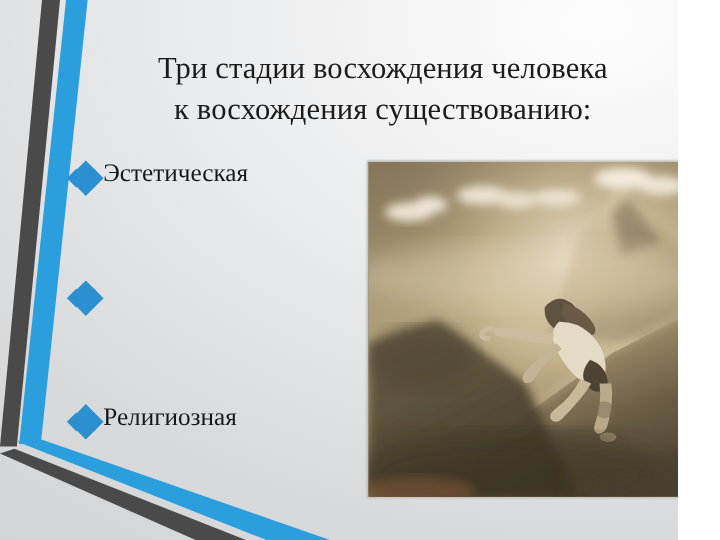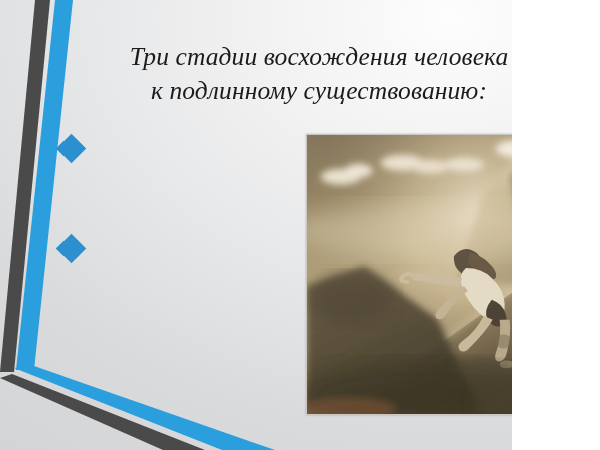--- a/index.html
+++ b/index.html
@@ -2,32 +2,31 @@
 <html><head>
 <meta charset="utf-8">
 <style>
   html, body {
     margin: 0;
     padding: 0;
     background: #ffffff;
   }
   #slide {
     position: relative;
-    width: 512px;
+    width: 565px;
     height: 450px;
     overflow: hidden;
     font-family: "Liberation Serif", "DejaVu Serif", serif;
     background:
       radial-gradient(ellipse 150% 130% at 88% 4%,
         #fdfdfd 0%,
         #f3f3f4 22%,
         #e6e7e8 48%,
         #d9dadb 72%,
         #d2d3d4 100%);
-    font-style: italic;
   }
 
   
   .deco-layer {
     position: absolute;
     left: 0; top: 0;
     width: 600px; height: 450px;
     pointer-events: none;
   }
 
@@ -128,42 +127,52 @@
 
     <polygon points="55,0 73,0 34,370 16,370" fill="#2b9ede"></polygon>
 
     <polygon points="0,378 12,374 205,450 163,450" fill="#4a4a4a"></polygon>
 
     <polygon points="14,368 34,366 275,450 222,450" fill="#2b9ede"></polygon>
   </svg>
 
   <div class="title">
     <span class="title-line">Три стадии восхождения человека</span>
-    <span class="title-line">к подлинному существованию:</span>
+    <span class="title-line">к восхождения существованию:</span>
   </div>
 
   <div class="bullets">
-
 
     <div class="bullet-row">
       <span class="bullet-mark">
         <i class="d-top"></i>
           <i class="d-left"></i>
           <i class="d-right"></i>
           <i class="d-bottom"></i>
       </span>
+      <span class="bullet-text">Эстетическая</span>
     </div>
 
     <div class="bullet-row">
       <span class="bullet-mark">
         <i class="d-top"></i>
           <i class="d-left"></i>
           <i class="d-right"></i>
           <i class="d-bottom"></i>
       </span>
+    </div>
+
+    <div class="bullet-row">
+      <span class="bullet-mark">
+        <i class="d-top"></i>
+          <i class="d-left"></i>
+          <i class="d-right"></i>
+          <i class="d-bottom"></i>
+      </span>
+      <span class="bullet-text">Религиозная</span>
     </div>
 
   </div>
 
   <div class="photo-frame">
     <div class="photo">
       <svg viewBox="0 0 287 281" preserveAspectRatio="xMidYMid slice">
         <defs>
           <linearGradient id="sky" x1="0" y1="0" x2="0.25" y2="1">
             <stop offset="0%" stop-color="#7b6c53"></stop>

